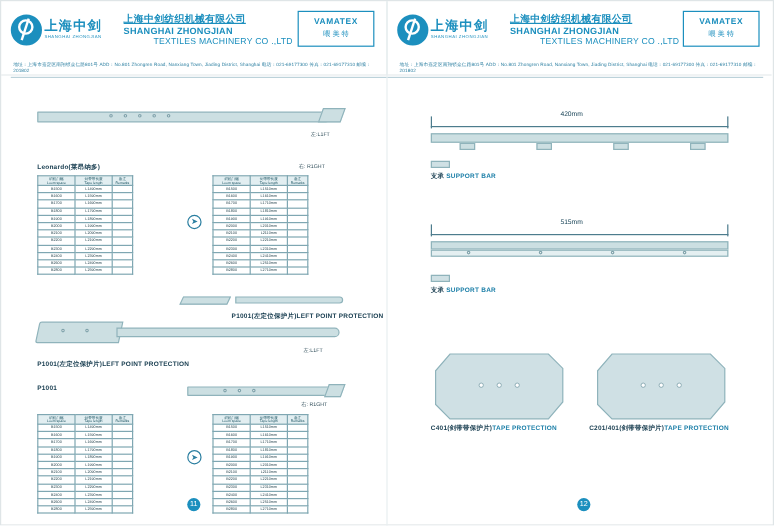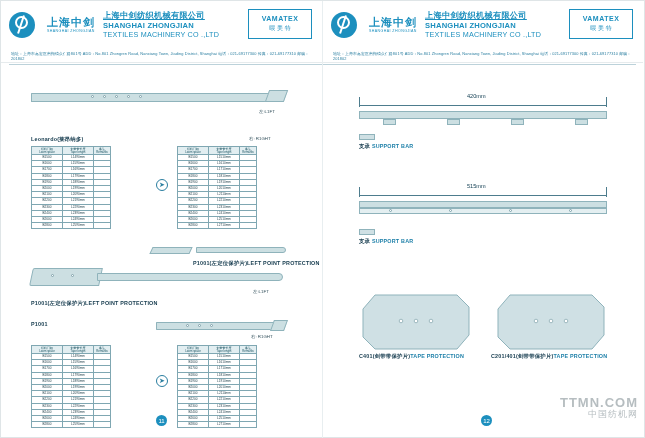--- a/index.html
+++ b/index.html
@@ -22,21 +22,21 @@
     display:flex;
   }
   .half{
     width:321px;height:48px;position:relative;
     display:flex;align-items:center;
     box-sizing:border-box;
   }
   .half.right{border-left:1px solid #e3e9eb;}
   .logo{
     width:88px;height:34px;margin-left:8px;margin-right:4px;
-    display:flex;align-items:center;gap:12px;
+    display:flex;align-items:center;gap:2px;
   }
   .logo-mark{
     width:26px;height:26px;border-radius:50%;
     background:#1c8fbe;
     position:relative;flex:none;
   }
   .logo-mark:before{
     content:"";position:absolute;left:6px;top:4px;
     width:13px;height:13px;border:2px solid #ffffff;border-radius:50%;
     box-sizing:border-box;
@@ -47,21 +47,21 @@
   }
   .logo-txt{display:flex;flex-direction:column;line-height:1;}
   .logo-cn{font-size:11px;color:#1c8fbe;font-weight:bold;letter-spacing:1px;}
   .logo-en{font-size:3.6px;color:#1c8fbe;letter-spacing:.4px;margin-top:2px;}
   .company{
     display:flex;flex-direction:column;justify-content:center;
     line-height:1.25;margin-left:2px;
   }
   .company .cn{font-size:8.2px;color:#1c8fbe;font-weight:bold;letter-spacing:.3px;text-decoration:underline;}
   .company .en1{font-size:7.6px;color:#1c8fbe;font-weight:bold;letter-spacing:.2px;}
-  .company .en2{font-size:7.2px;color:#1c8fbe;letter-spacing:.2px;}
+  .company .en2{font-size:7.2px;color:#1c8fbe;letter-spacing:.2px;margin-left:25px;}
   .brandbox{
     position:absolute;right:10px;top:8px;
     width:64px;height:30px;border:1px solid #1c8fbe;
     display:flex;flex-direction:column;align-items:center;justify-content:center;
     box-sizing:border-box;
   }
   .brandbox .b1{font-size:7px;color:#1c8fbe;letter-spacing:.5px;font-weight:bold;}
   .brandbox .b2{font-size:6px;color:#1c8fbe;margin-top:2px;}
   .addrbar{
     position:absolute;top:48px;left:0;width:643px;height:14px;
@@ -612,18 +612,14 @@
       <circle cx="55" cy="28" r="1.8" fill="#ffffff" stroke="#7fa2ab" stroke-width=".7"></circle>
       <circle cx="70" cy="28" r="1.8" fill="#ffffff" stroke="#7fa2ab" stroke-width=".7"></circle>
     </svg>
   </div>
   <div class="cap" style="position:absolute;left:490px;top:352px;">
     <span>C201/401</span><span>(剑带带保护片)</span><span class="blue">TAPE PROTECTION</span>
   </div>
 
   <div class="pagenum" style="left:480px;top:414px;">12</div>
 
-  <div class="wm">
-    <div class="w1">TTMN.COM</div>
-    <div class="w2">中国纺机网</div>
-  </div>
 
 </div>
 
 </body></html>

